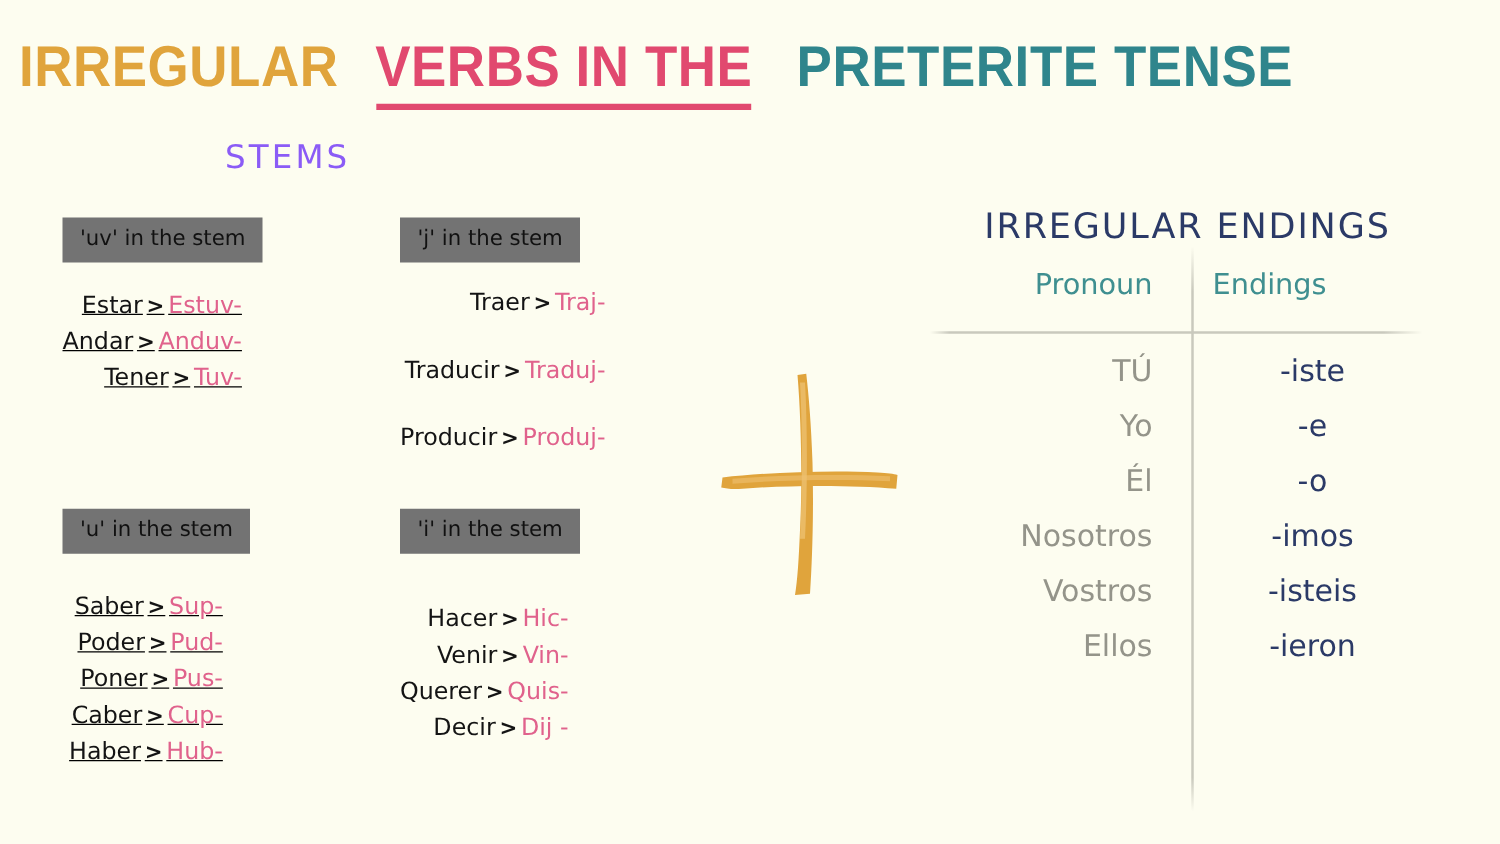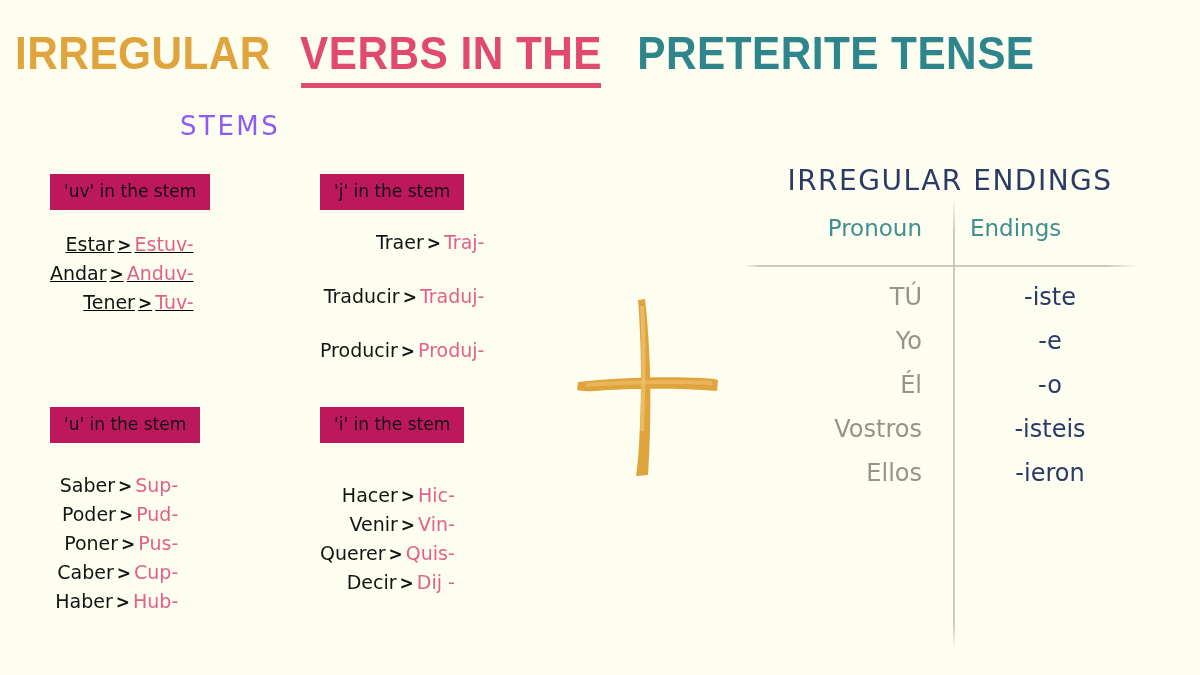--- a/index.html
+++ b/index.html
@@ -58,21 +58,21 @@
     font-family: "DejaVu Sans", sans-serif;
     font-size: 26px;
     font-weight: normal;
     letter-spacing: 2.5px;
     color: #8b5cf6;
   }
 
   
   .stem-group { position: absolute; }
   .stem-label {
-    background: #be185d;
+    background: #737373;
     color: #111111;
     font-family: "DejaVu Sans", sans-serif;
     font-size: 17px;
     padding: 9px 14px 10px 14px;
     display: inline-block;
     white-space: nowrap;
     line-height: 1;
   }
   .stem-list {
     margin-top: 20px;
@@ -92,21 +92,21 @@
     font-weight: bold;
     padding: 0 3px;
     font-size: 17px;
   }
   .stem-new { color: #e0628c; }
 
   #group-uv   { left: 50px;  top: 174px; }
   #group-uv   .stem-list { align-items: flex-end; padding-right: 22px; text-decoration: underline; }
   #group-j    { left: 320px; top: 174px; }
   #group-j    .stem-list { align-items: flex-end; padding-right: 8px; margin-top: 18px; gap: 25px; }
-  #group-u    { left: 50px;  top: 407px; }
+  #group-u    { left: 50px;  top: 407px; text-decoration: underline; }
   #group-u    .stem-list { align-items: flex-end; padding-right: 22px; margin-top: 28px; }
   #group-i    { left: 320px; top: 407px; }
   #group-i    .stem-list { align-items: flex-end; padding-right: 22px; margin-top: 38px; }
 
   
   #plus-sign {
     position: absolute;
     left: 572px;
     top: 296px;
     width: 150px;
@@ -291,20 +291,24 @@
     </div>
     <div class="endings-row data-row">
       <div class="col-pronoun">Yo</div>
       <div class="col-ending">-e</div>
     </div>
     <div class="endings-row data-row">
       <div class="col-pronoun">Él</div>
       <div class="col-ending">-o</div>
     </div>
     <div class="endings-row data-row">
+      <div class="col-pronoun">Nosotros</div>
+      <div class="col-ending">-imos</div>
+    </div>
+    <div class="endings-row data-row">
       <div class="col-pronoun">Vostros</div>
       <div class="col-ending">-isteis</div>
     </div>
     <div class="endings-row data-row">
       <div class="col-pronoun">Ellos</div>
       <div class="col-ending">-ieron</div>
     </div>
   </div>
 </div>
 

